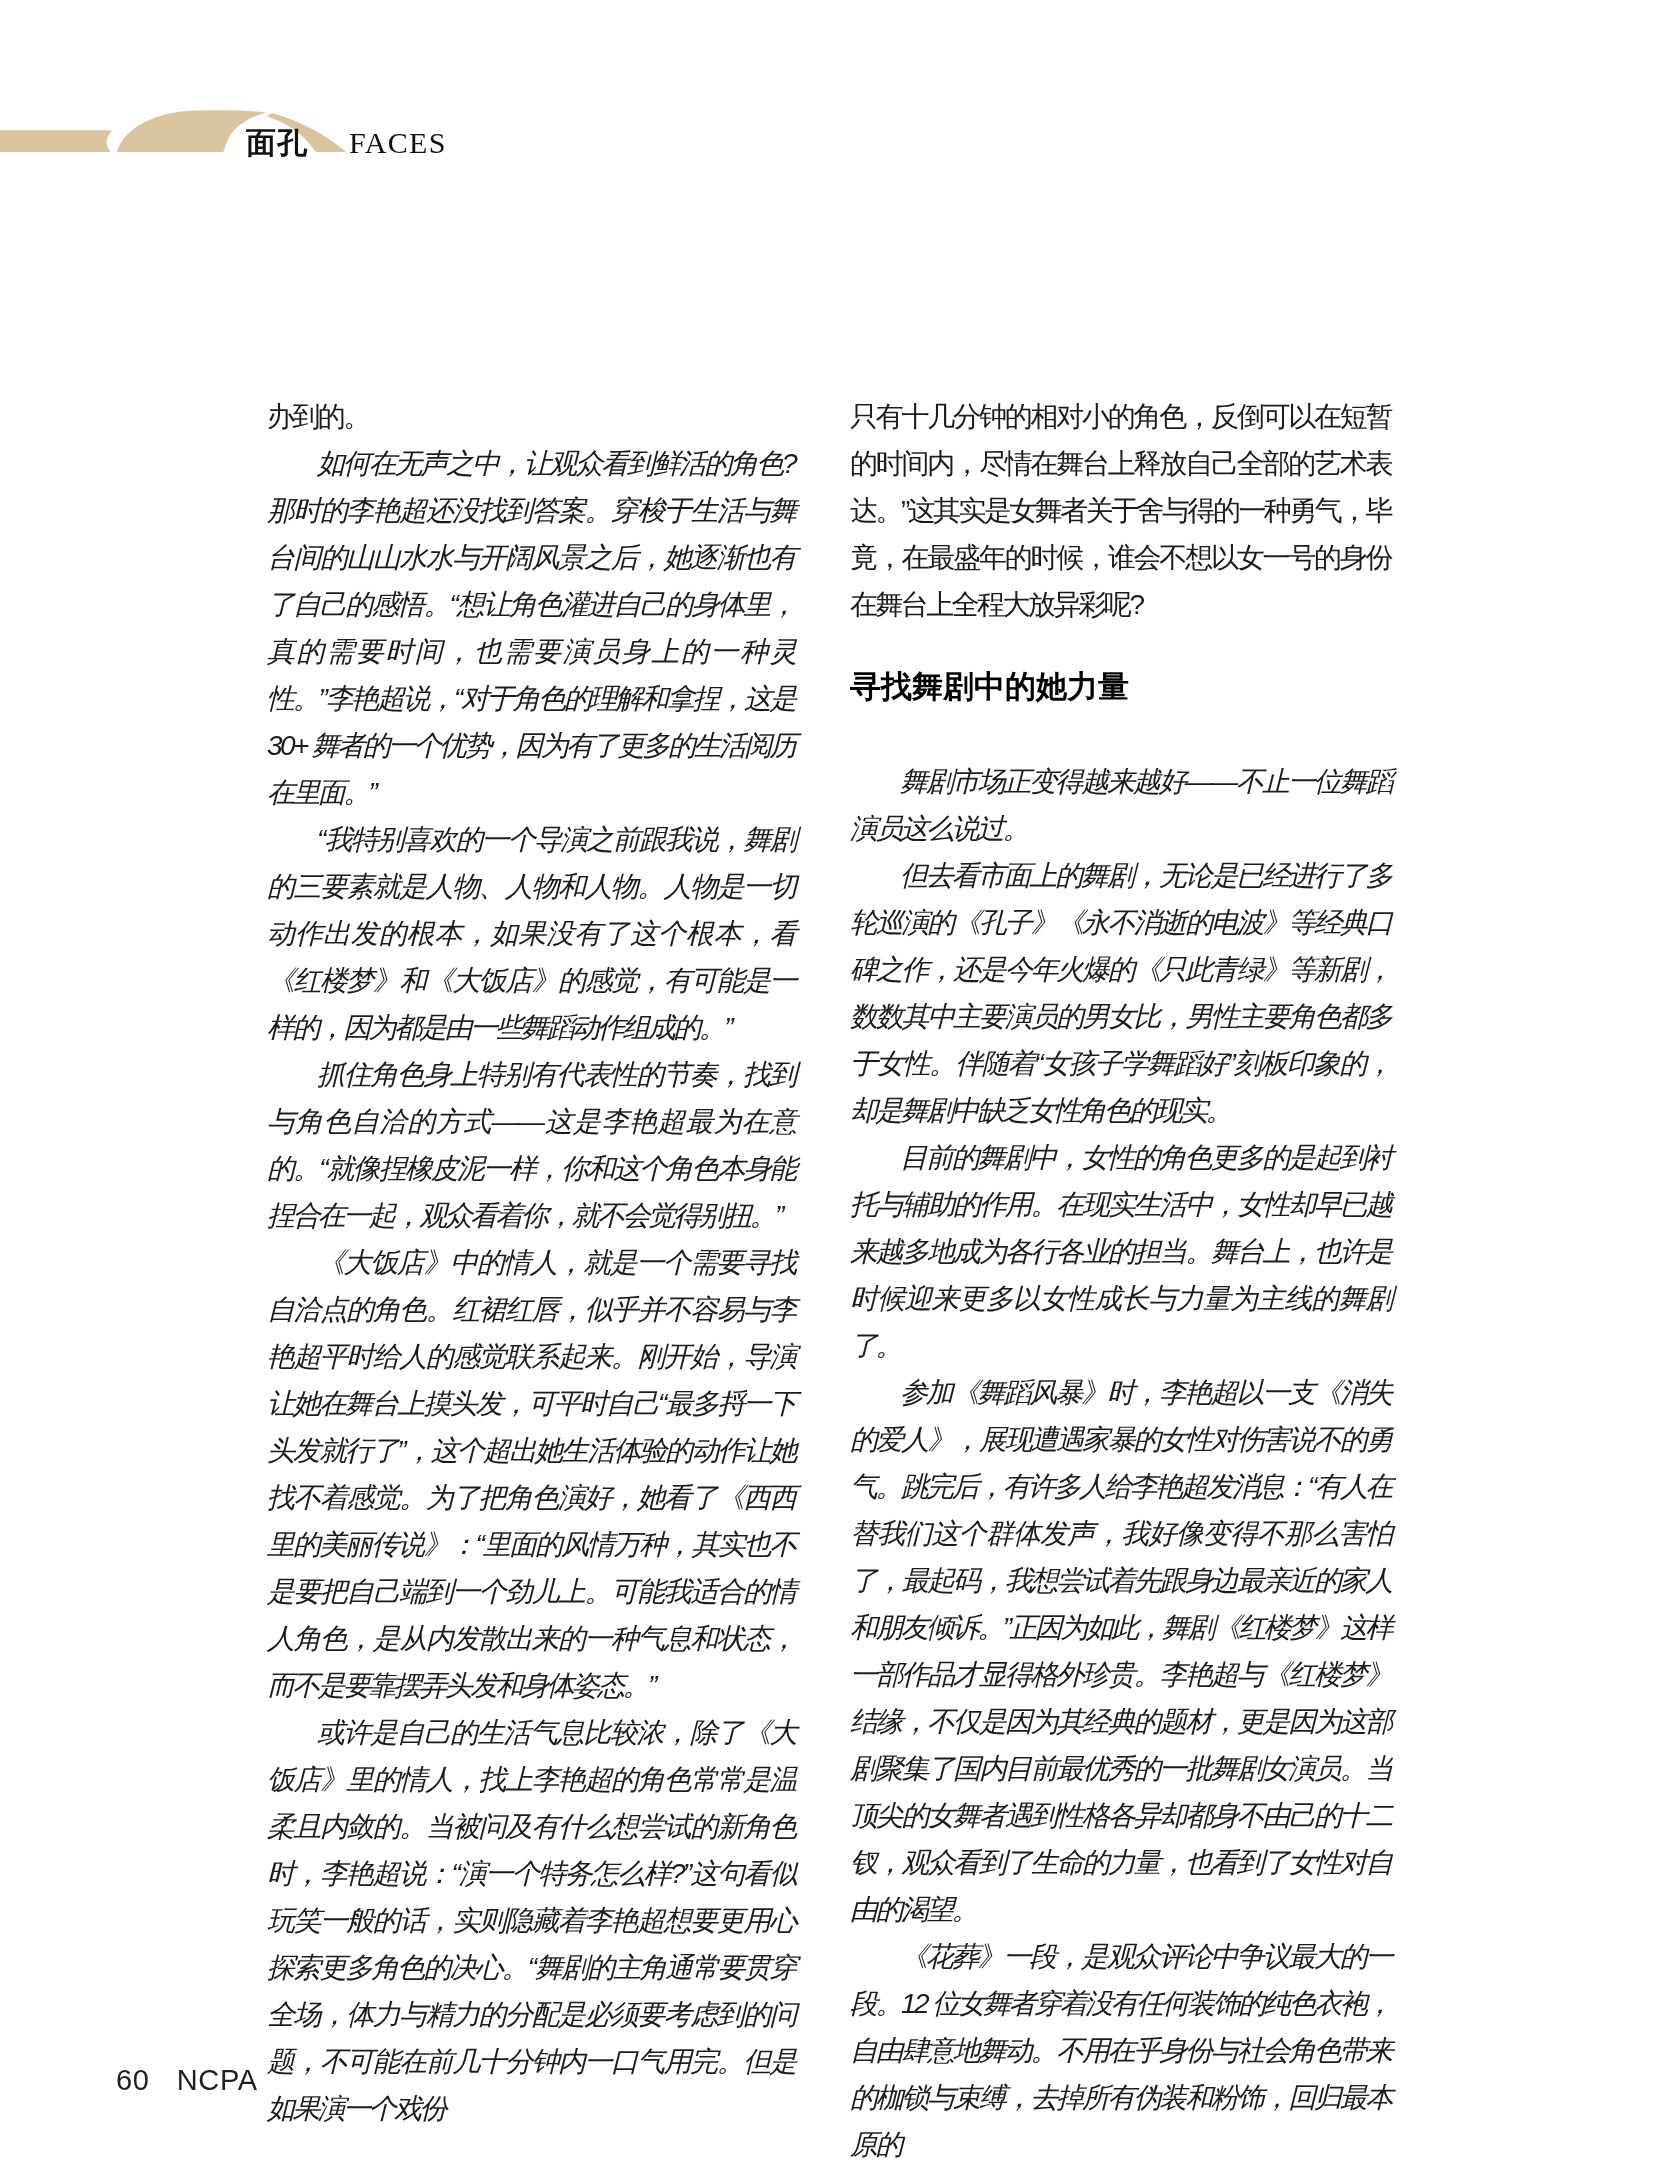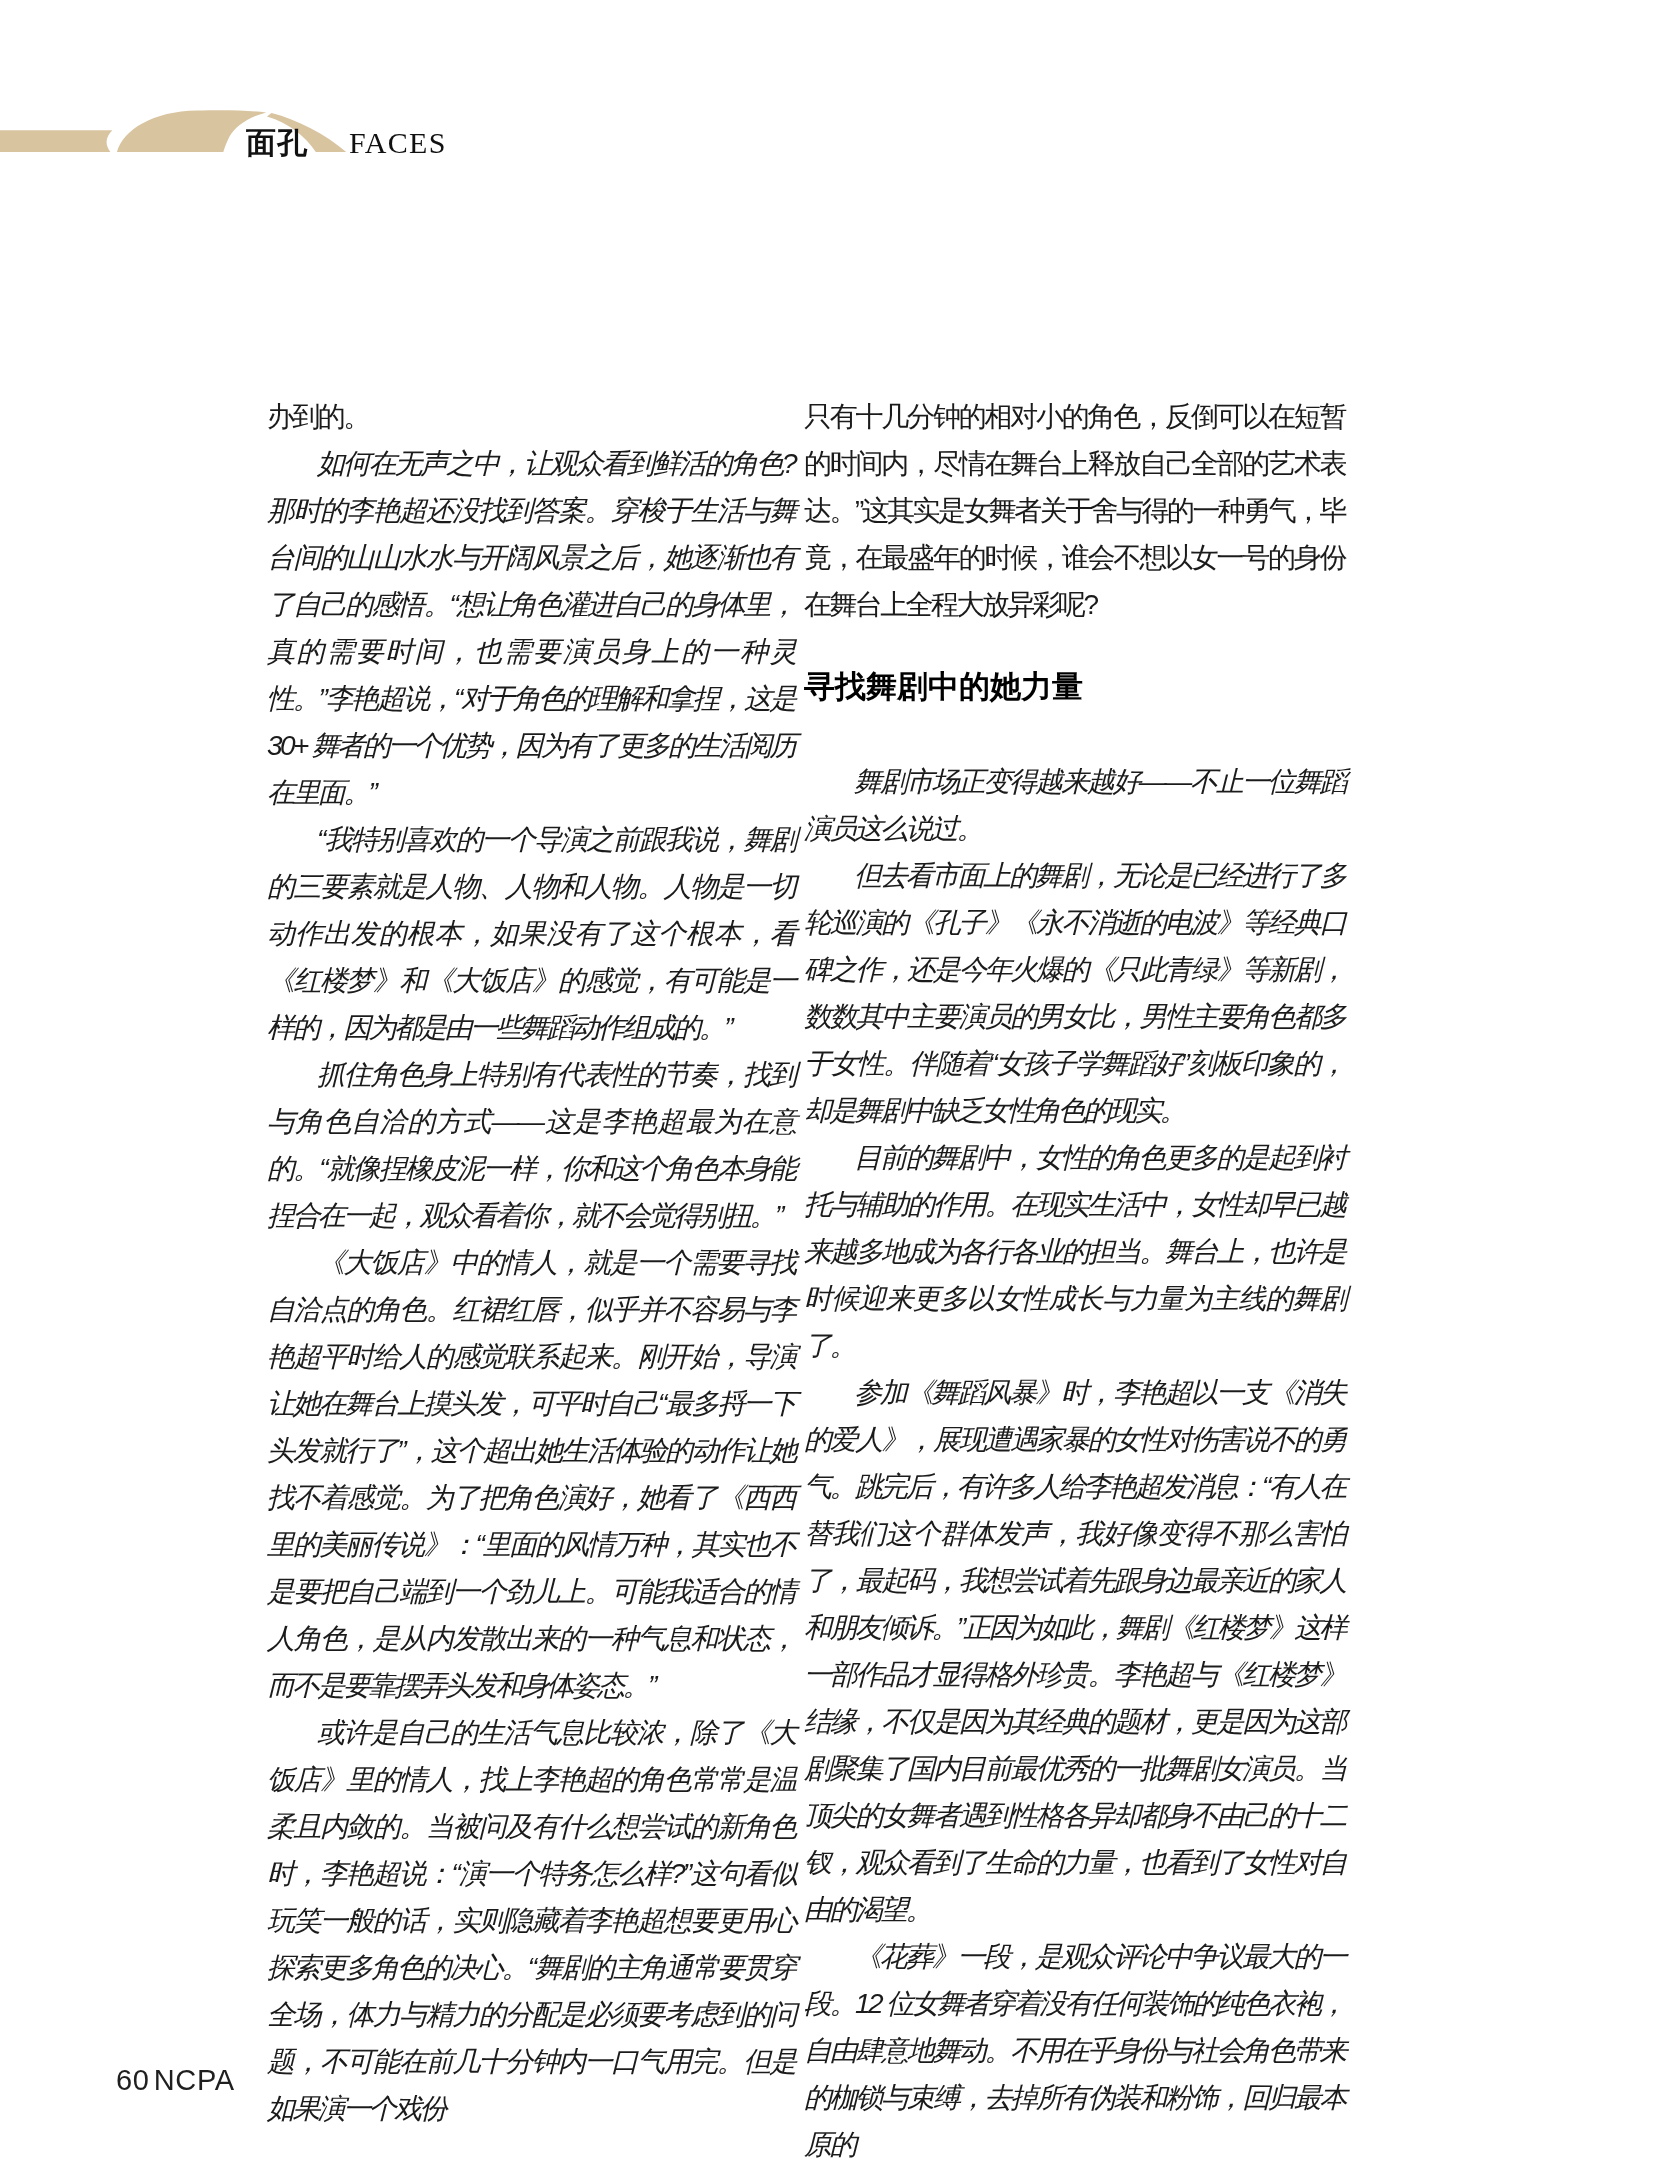--- a/index.html
+++ b/index.html
@@ -46,21 +46,21 @@
   .column {
     position: absolute;
     top: 393px;
     font-size: 28px;
     line-height: 47px;
     letter-spacing: -2.6px;
     color: #1b1b1b;
     text-align: justify;
   }
   .col-left  { left: 267px;  width: 528px; }
-  .col-right { left: 804px; width: 541px; }
+  .col-right { left: 850px; width: 541px; }
   .column p { margin: 0; }
   .para { text-indent: 50px; font-style: italic; }
   .cont { text-indent: 0; }
   .section-heading {
     font-size: 31px;
     line-height: 38px;
     font-weight: bold;
     color: #000000;
     letter-spacing: 0;
     text-align: left;
@@ -69,21 +69,21 @@
   }
   
   .footer {
     position: absolute;
     left: 116px;
     top: 2064px;
     font-size: 29px;
     font-weight: 500;
     color: #1f1f1f;
     display: flex;
-    gap: 4px;
+    gap: 27px;
     letter-spacing: 0.7px;
   }
 </style>
 </head>
 <body>
 
 <div class="page">
 
   <svg class="masthead-svg" width="370" height="172" viewBox="0 0 560 260" xmlns="http://www.w3.org/2000/svg">
     <path d="M0,197 L170,197 C159,208 159,219 167,230 L0,230 Z" fill="#d9c4a0"></path>

